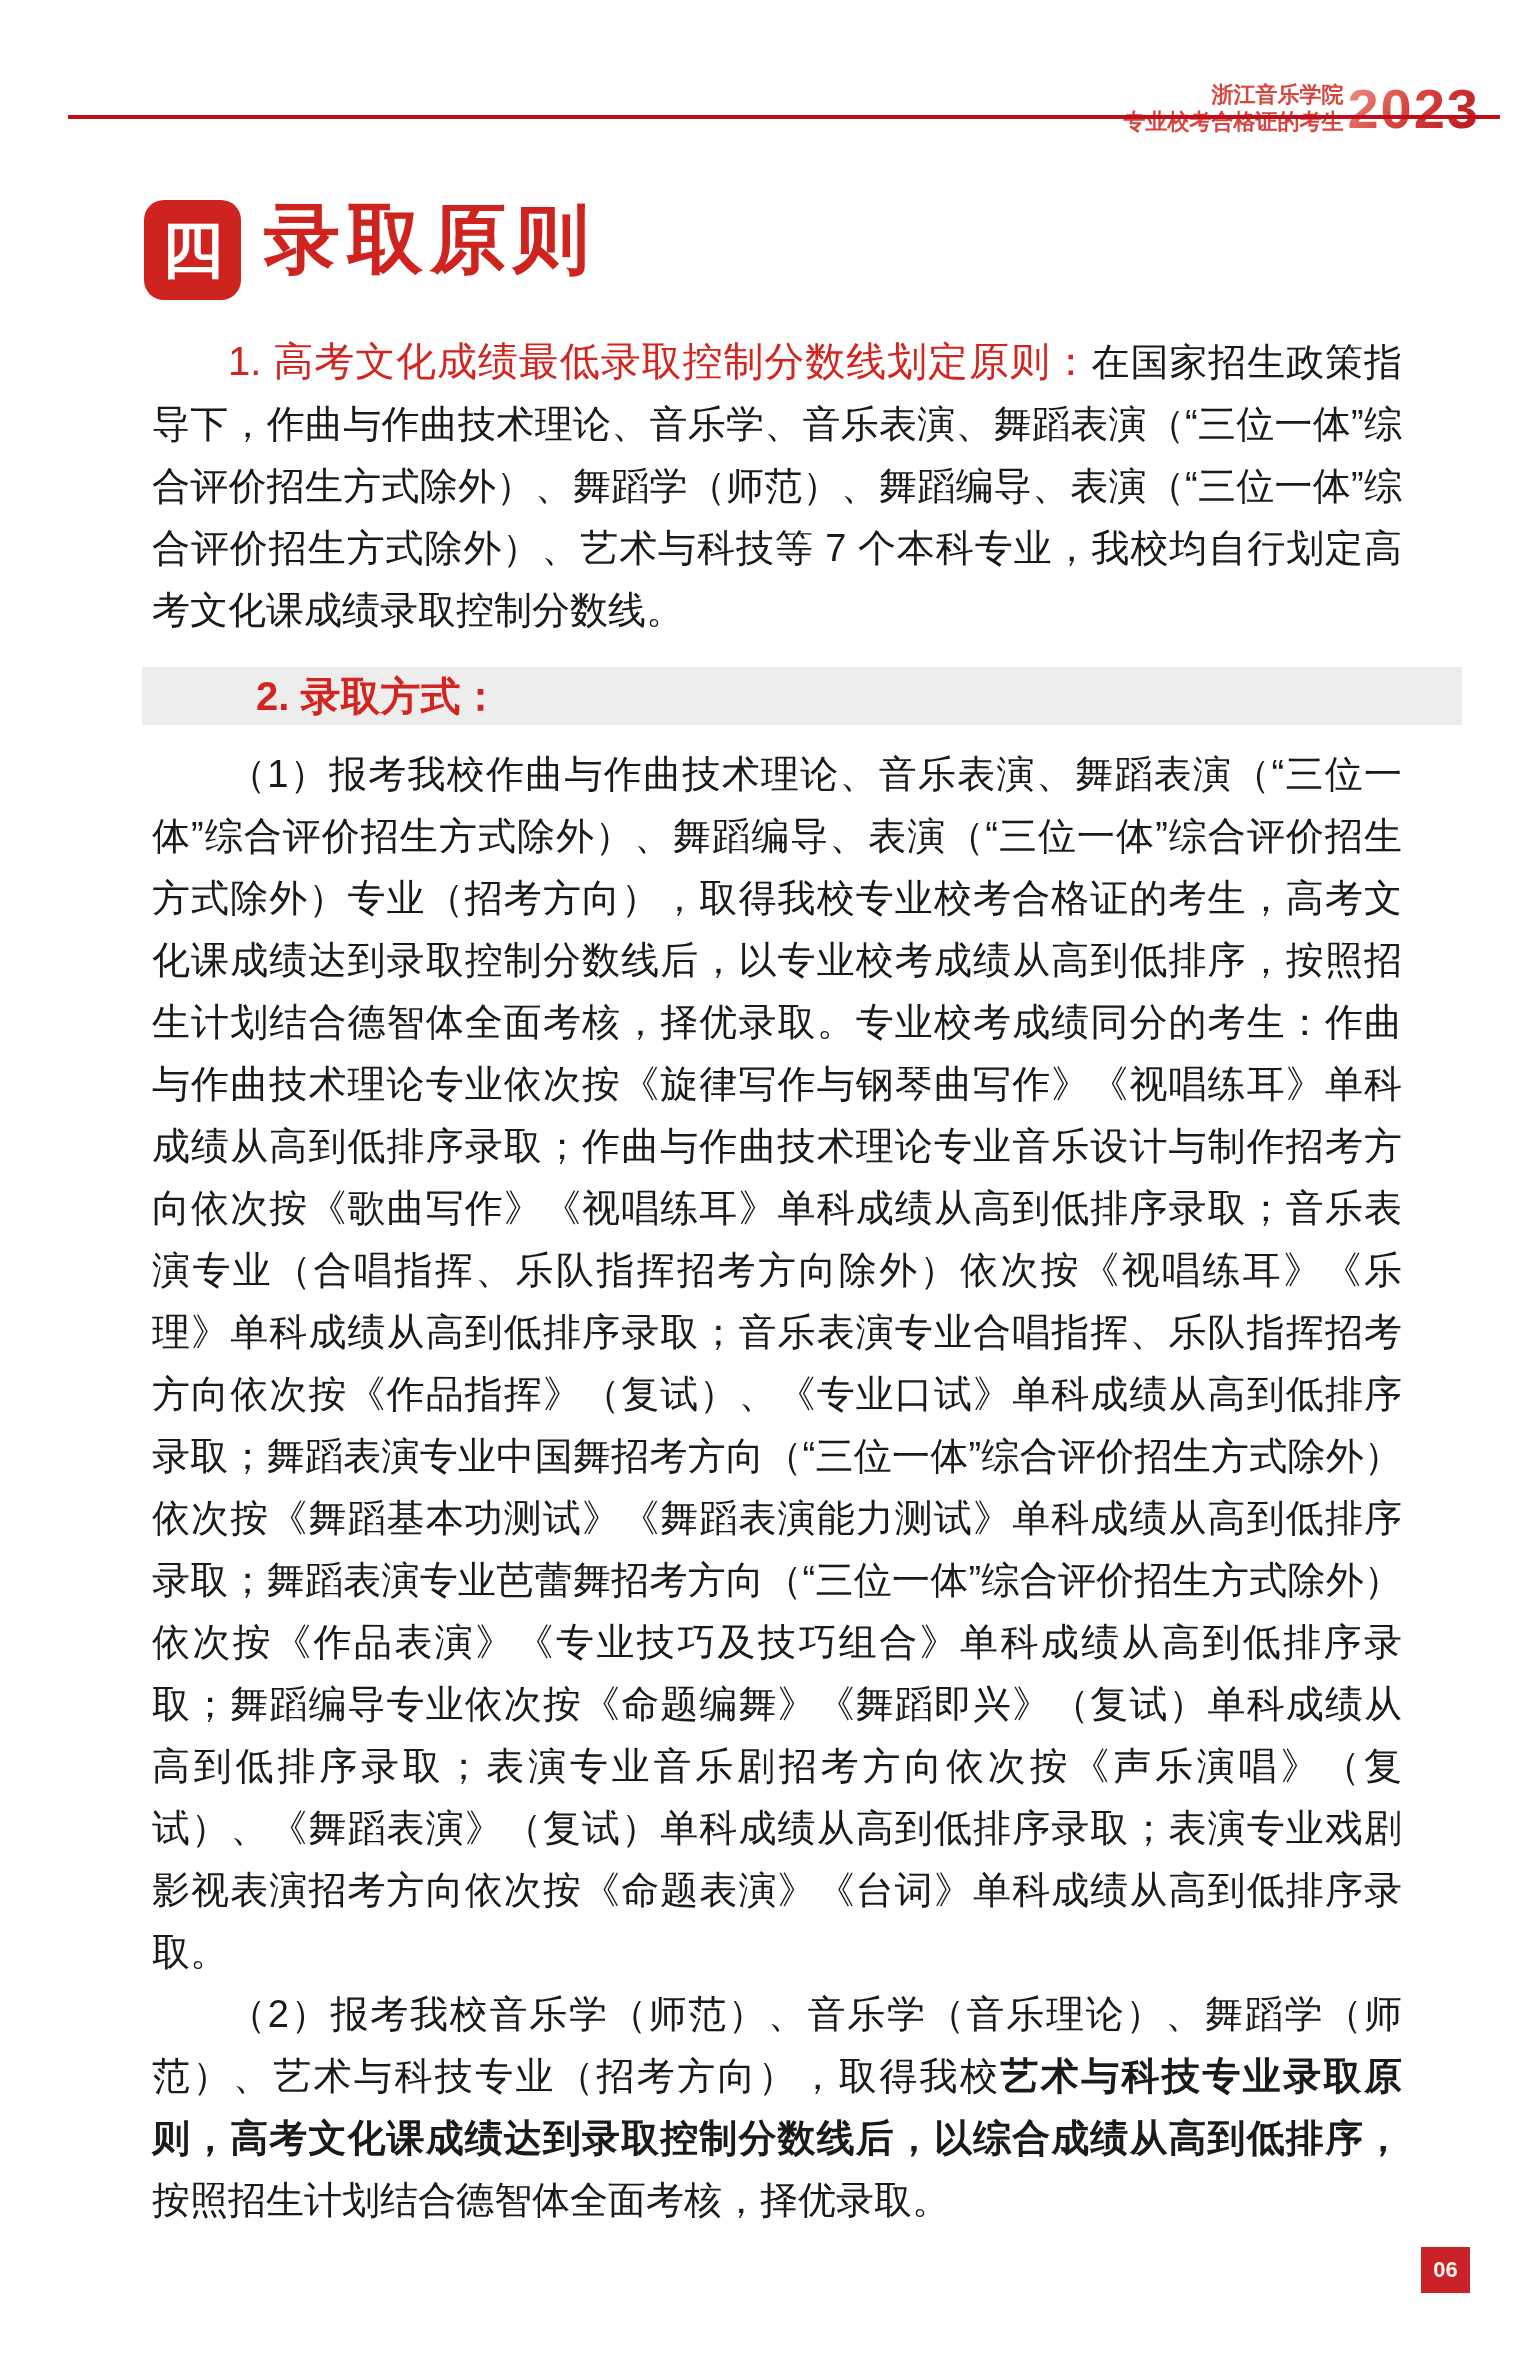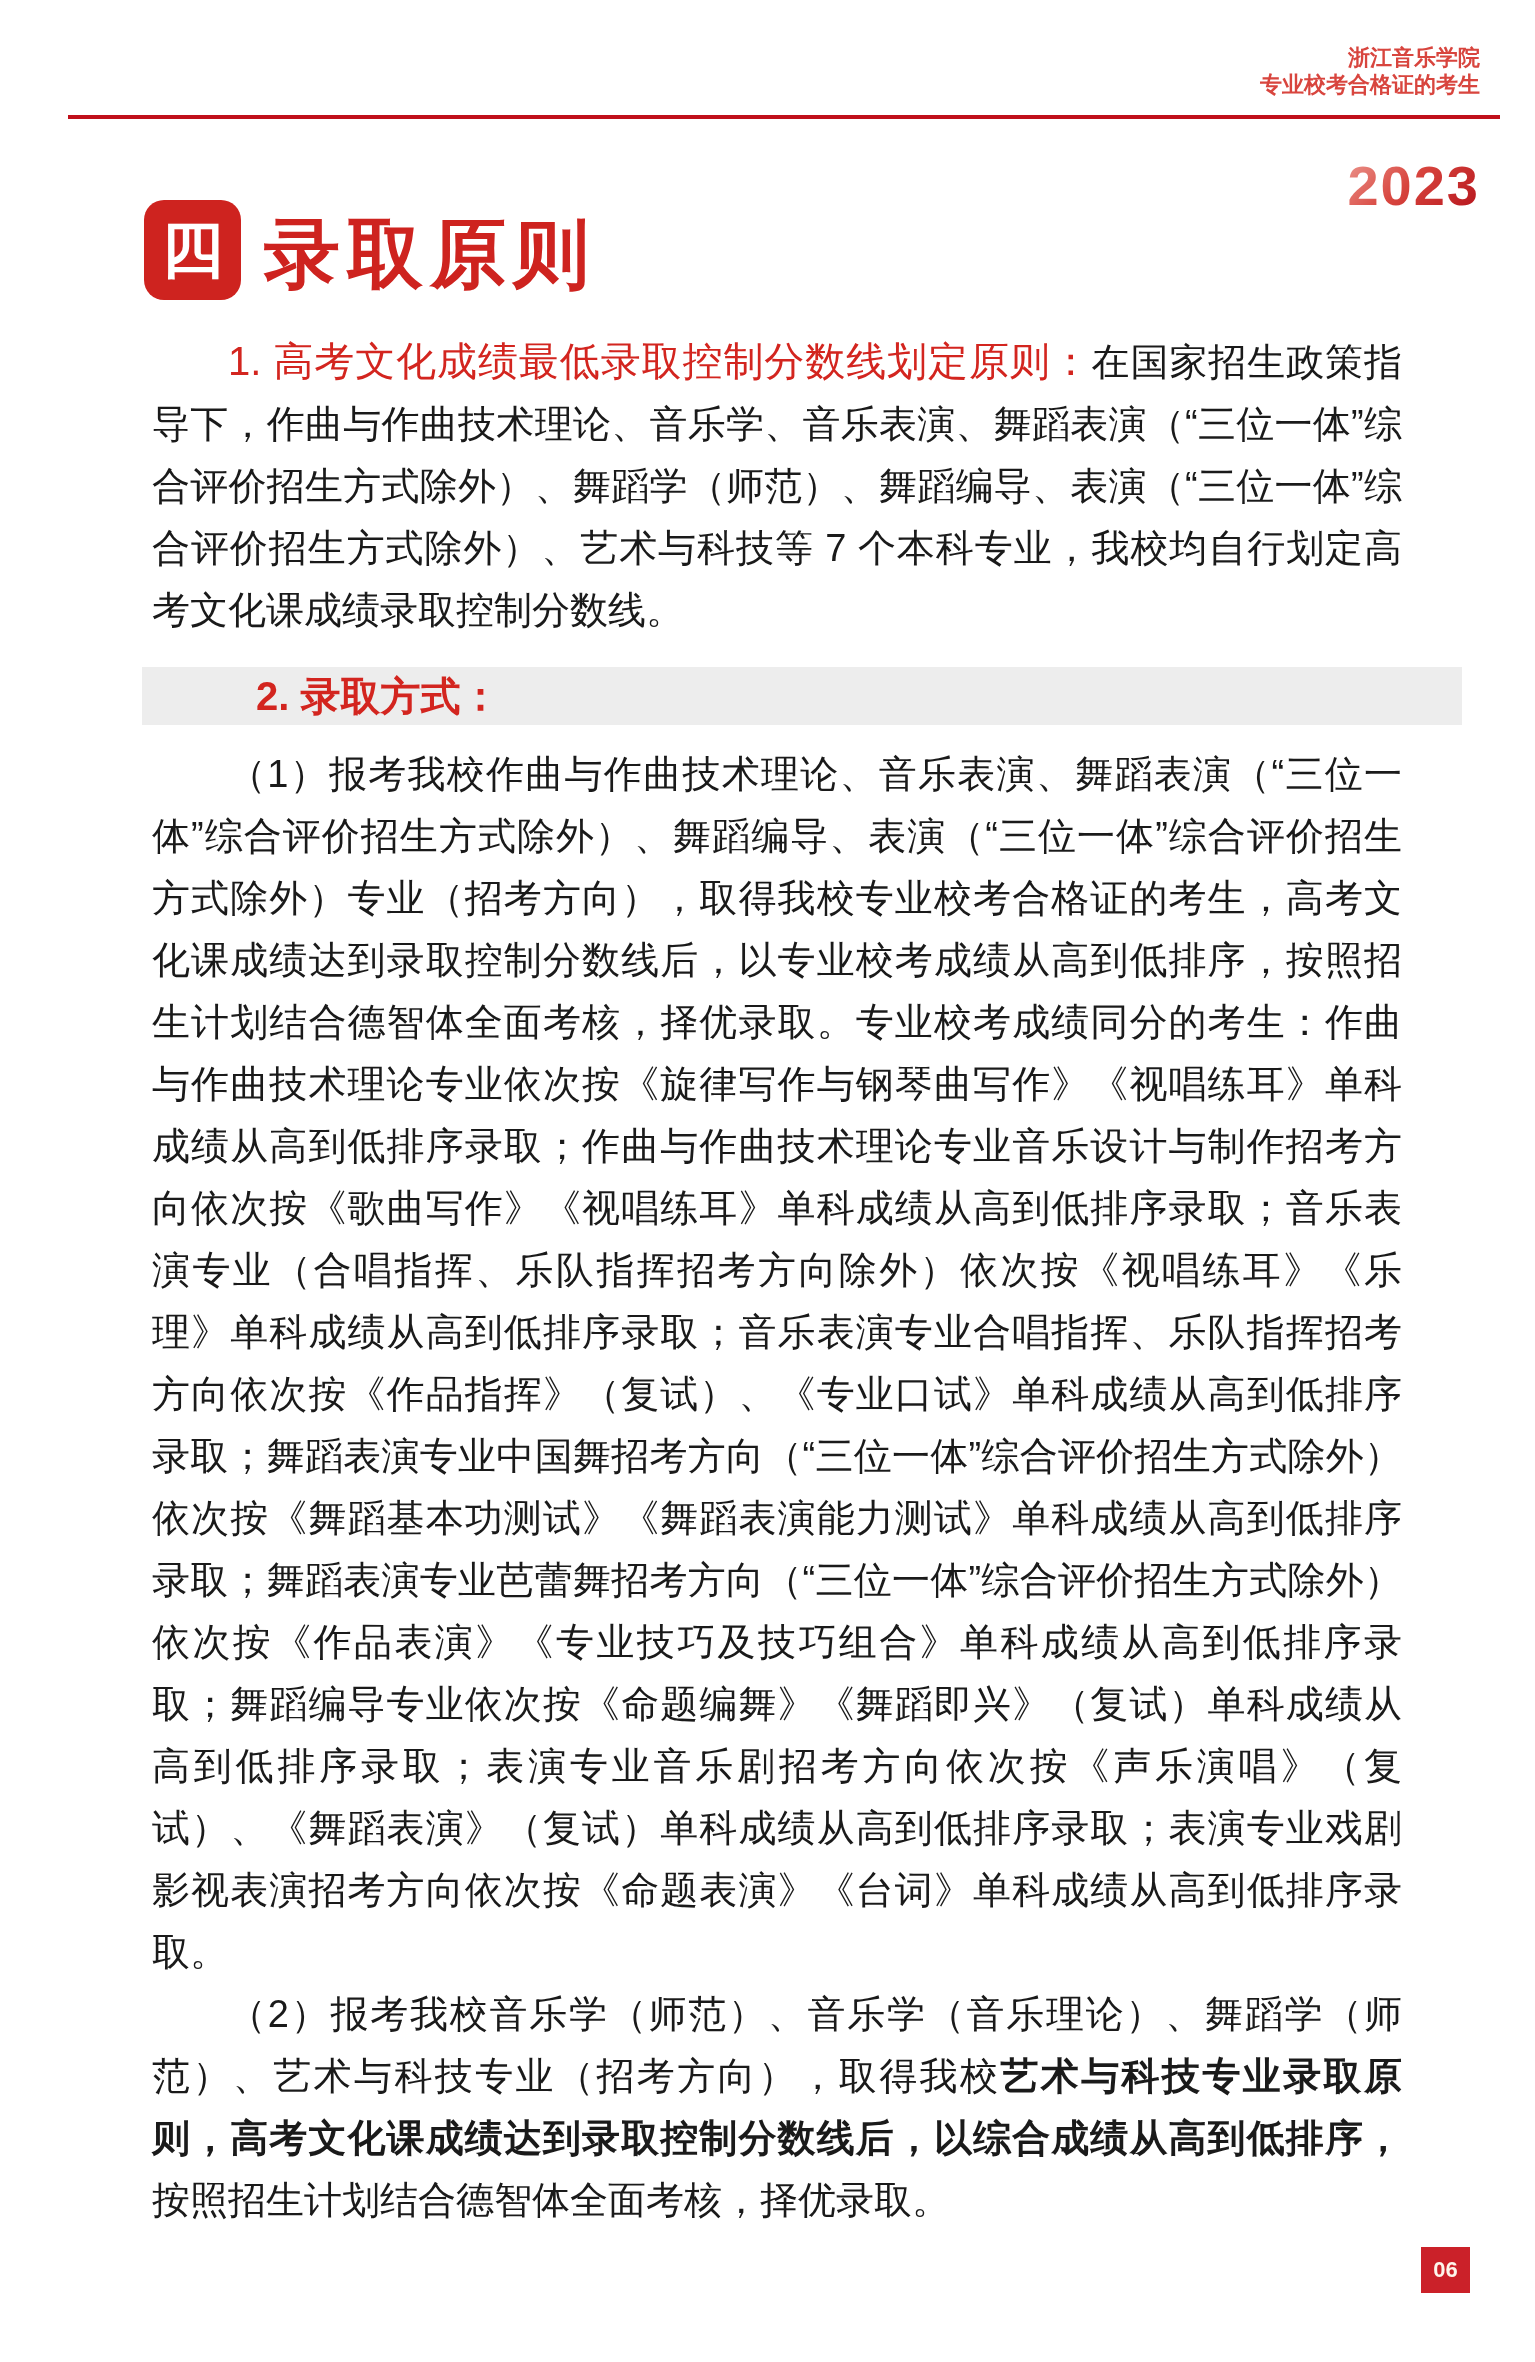--- a/index.html
+++ b/index.html
@@ -5,38 +5,38 @@
   html,body{margin:0;padding:0;background:#ffffff;}
   .page{
     position:relative;
     width:1535px;height:2362px;
     background:#ffffff;
     overflow:hidden;
     font-family:"Liberation Sans",sans-serif;
     color:#1a1a1a;
   }
   
-  .hdr{position:absolute;top:44px;right:55px;display:flex;align-items:flex-end;gap:23px;flex-direction:column;}
+  .hdr{position:absolute;top:44px;right:55px;display:flex;align-items:flex-end;gap:4px;}
   .hdr-lines{text-align:right;font-size:22px;line-height:27px;font-weight:700;color:#d8453e;}
   .hdr-year{
     font-size:56px;line-height:52px;font-weight:700;letter-spacing:2px;
     background:linear-gradient(135deg,#eb958d 0%,#d8453e 45%,#b5141c 100%);
     -webkit-background-clip:text;background-clip:text;color:transparent;margin-top:39px;
   }
   .hdr-rule{position:absolute;top:115px;left:68px;width:1432px;height:4px;background:#c00f1a;}
   
   .sec-badge{
     position:absolute;left:144px;top:200px;width:97px;height:100px;
     background:#ce231f;border-radius:20px;
     display:flex;align-items:center;justify-content:center;
     color:#ffffff;font-size:62px;font-weight:700;
     font-family:"DejaVu Serif",serif;
   }
   .sec-title{
-    position:absolute;left:264px;top:209px;
+    position:absolute;left:264px;top:194px;
     font-family:"DejaVu Serif",serif;
     font-size:76px;line-height:90px;font-weight:700;
     color:#ce231f;letter-spacing:7px;
   }
   
   .content{position:absolute;left:152px;top:330px;width:1250px;}
   p.body{
     margin:0;font-size:38px;line-height:62px;
     text-indent:2em;text-align:justify;text-justify:inter-ideograph;
     color:#1a1a1a;

